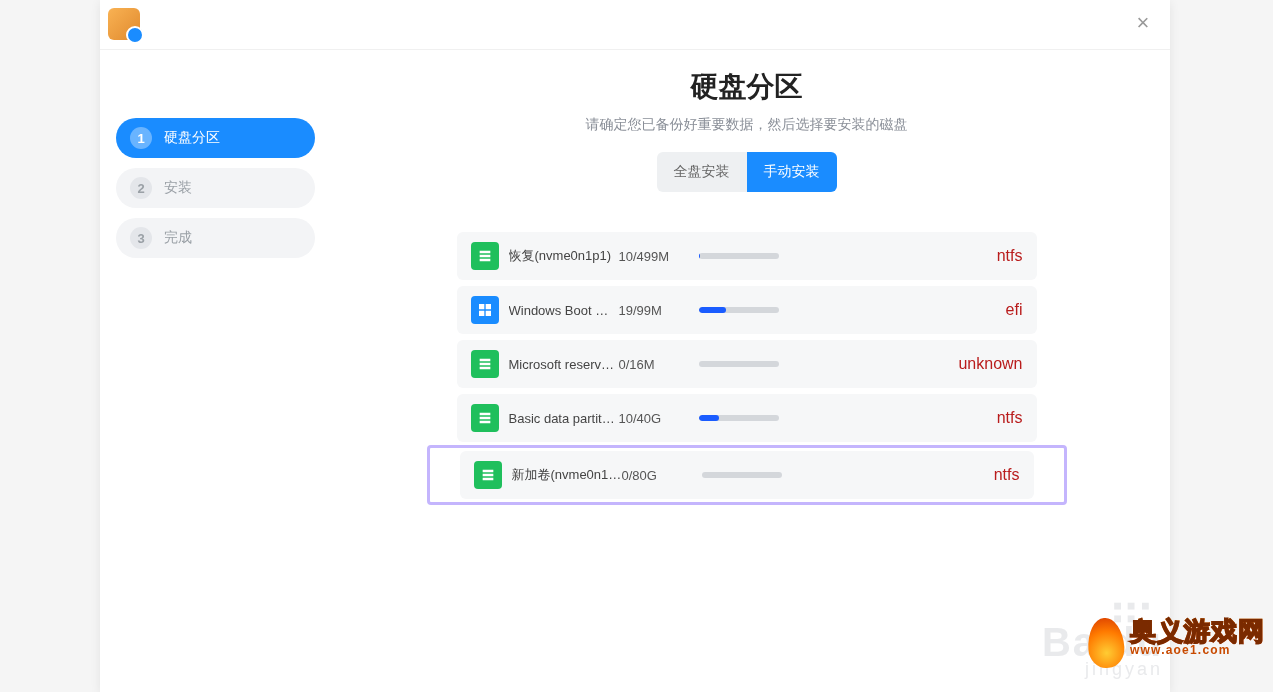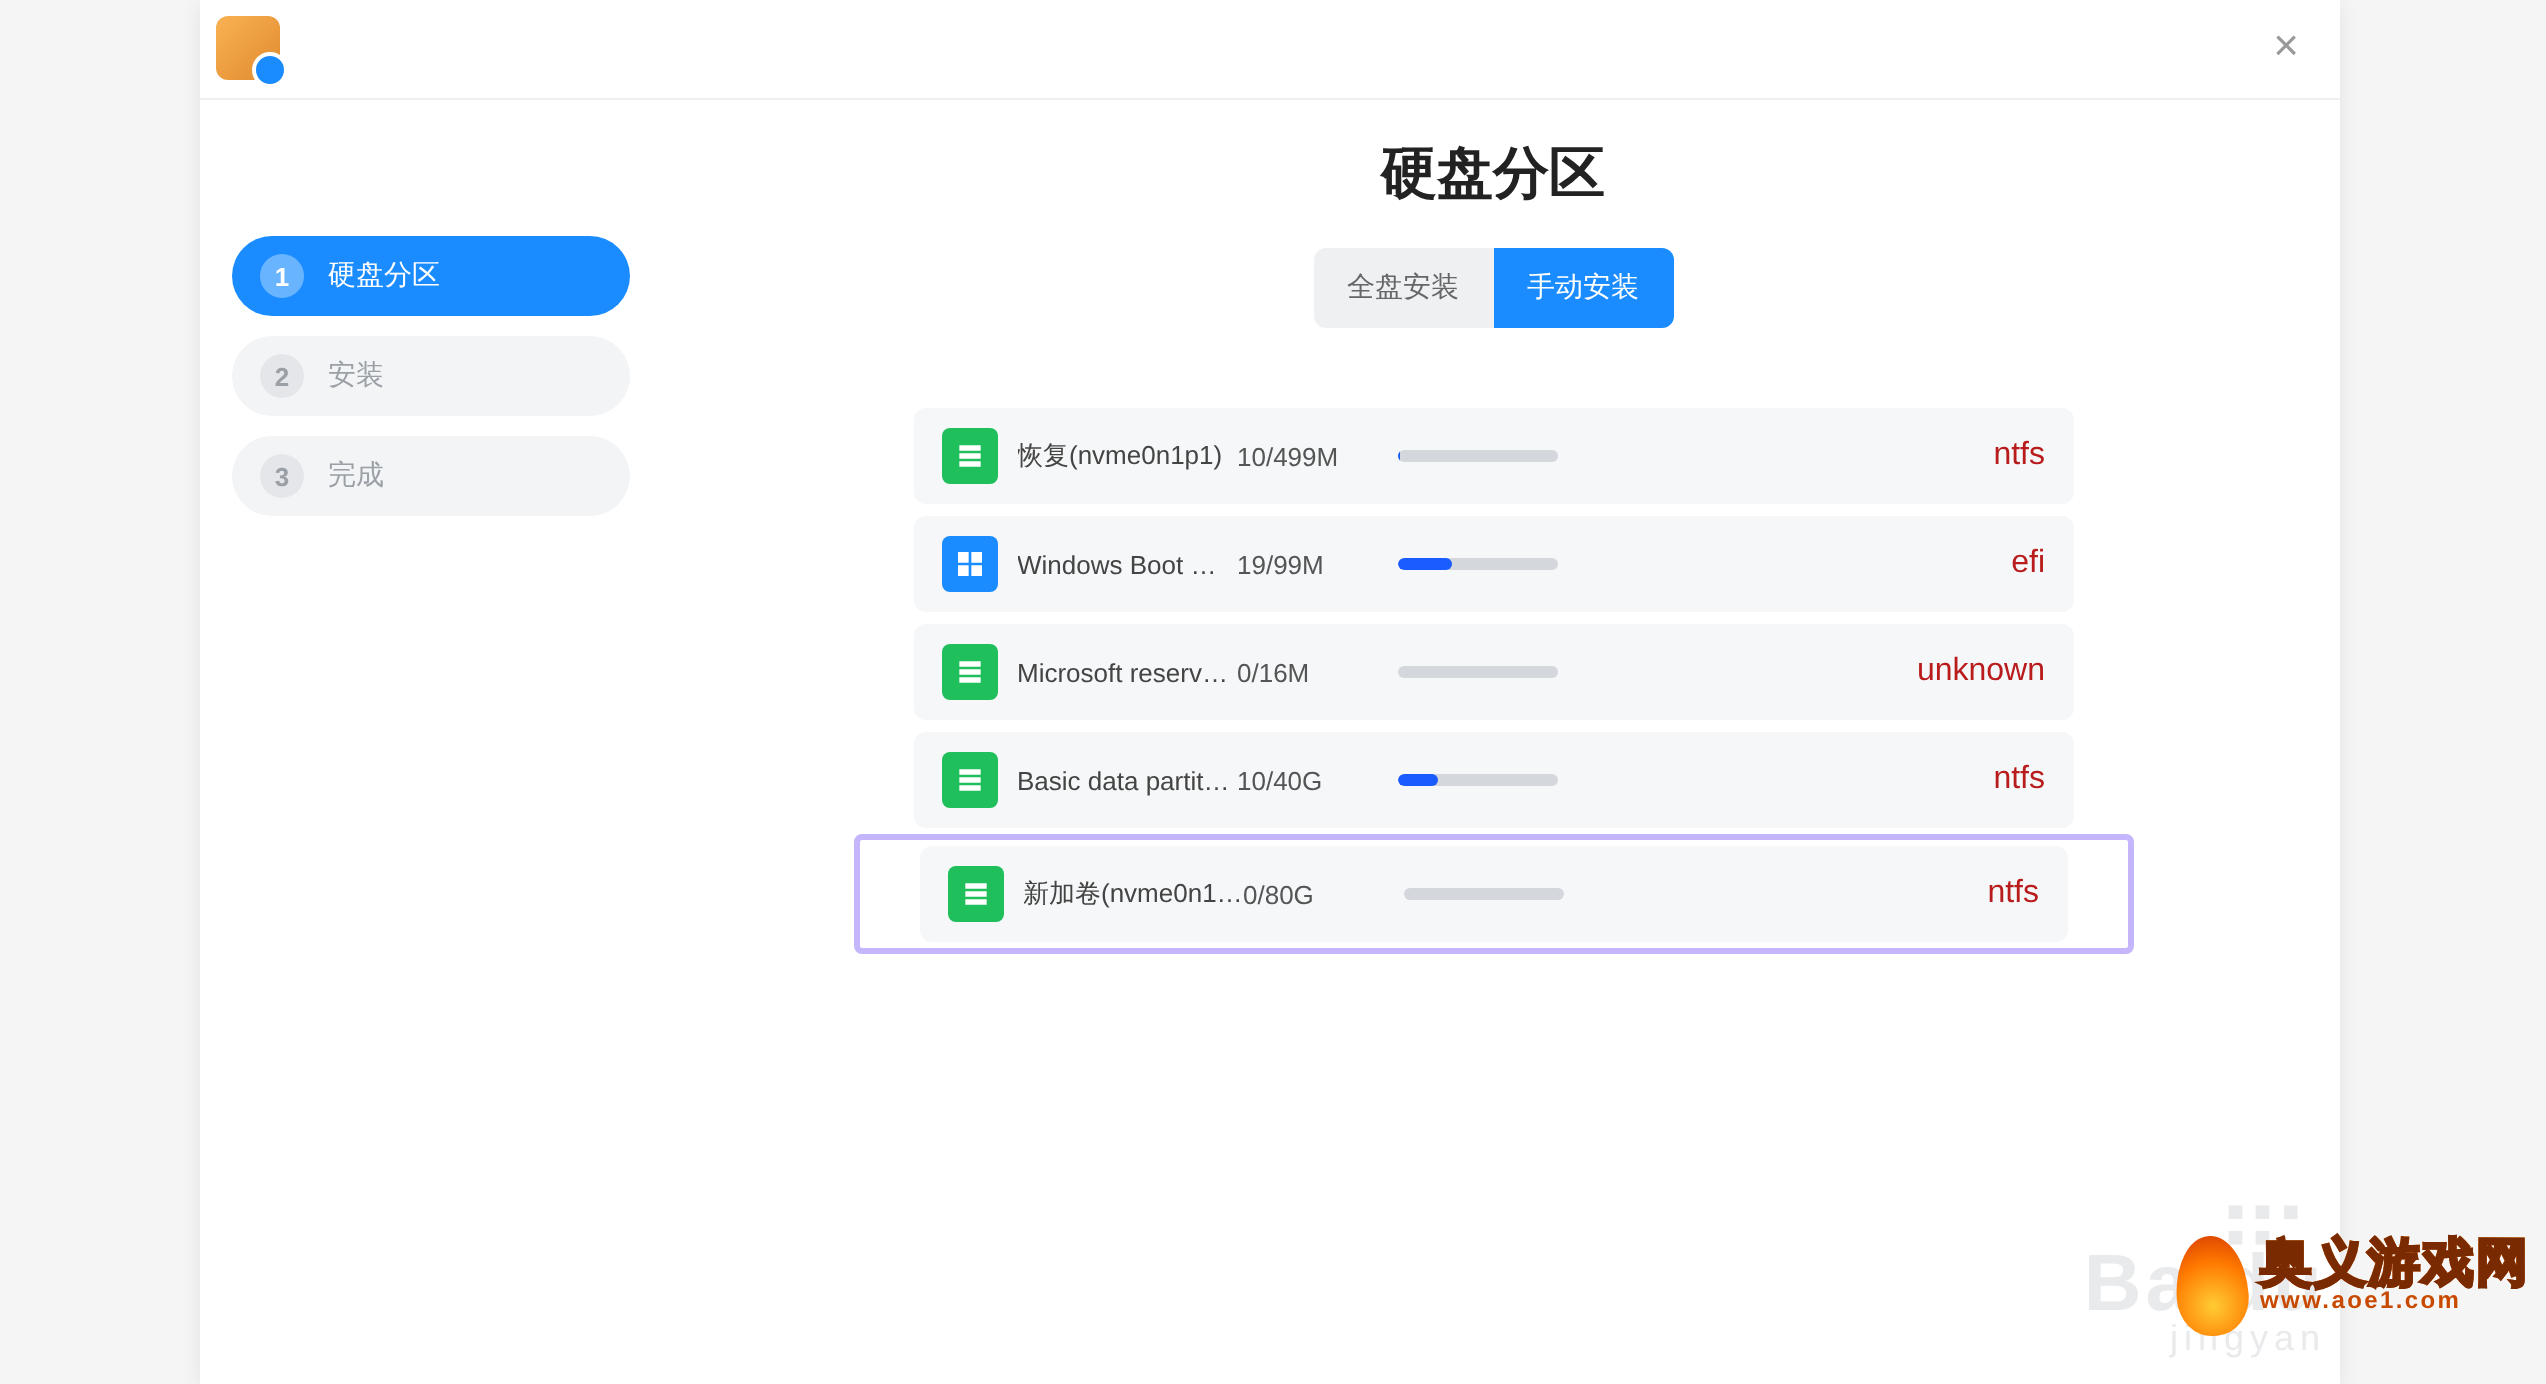--- a/index.html
+++ b/index.html
@@ -253,20 +253,21 @@
         <div class="step-label">安装</div>
       </div>
       <div class="step-item">
         <div class="step-num">3</div>
         <div class="step-label">完成</div>
       </div>
     </div>
 
     <div class="main">
       <div class="page-title">硬盘分区</div>
+      <div class="page-subtitle">请确定您已备份好重要数据，然后选择要安装的磁盘</div>
 
       <div class="mode-tabs">
         <div class="mode-tab">全盘安装</div>
         <div class="mode-tab active">手动安装</div>
       </div>
 
       <div class="disk-group">
 
         <div id="partitions">
             <div class="part-row">

